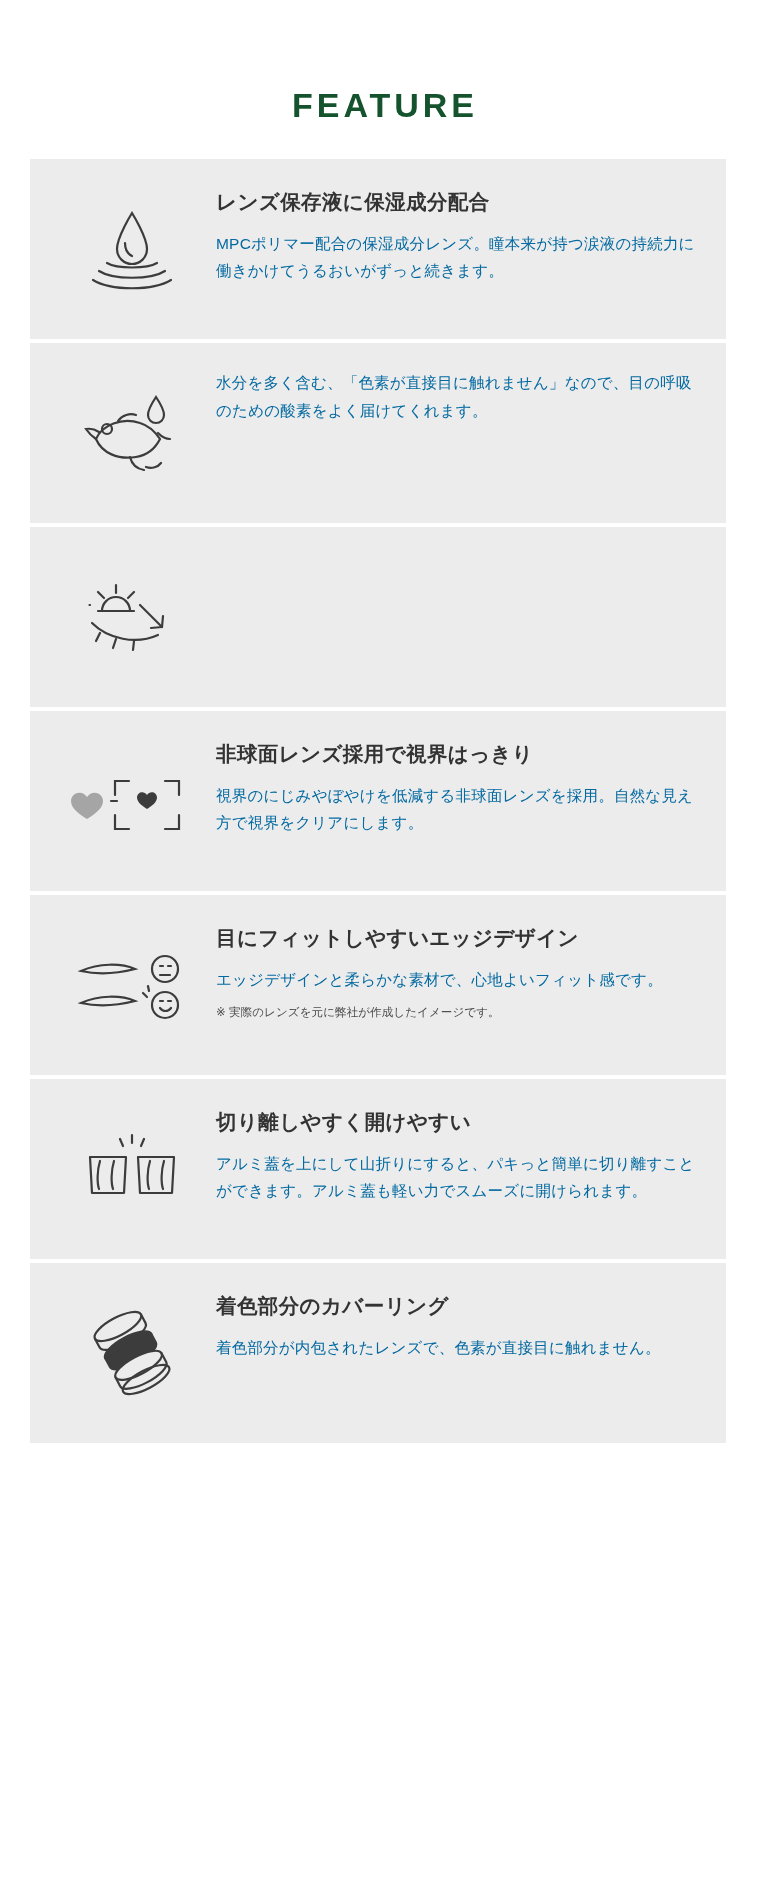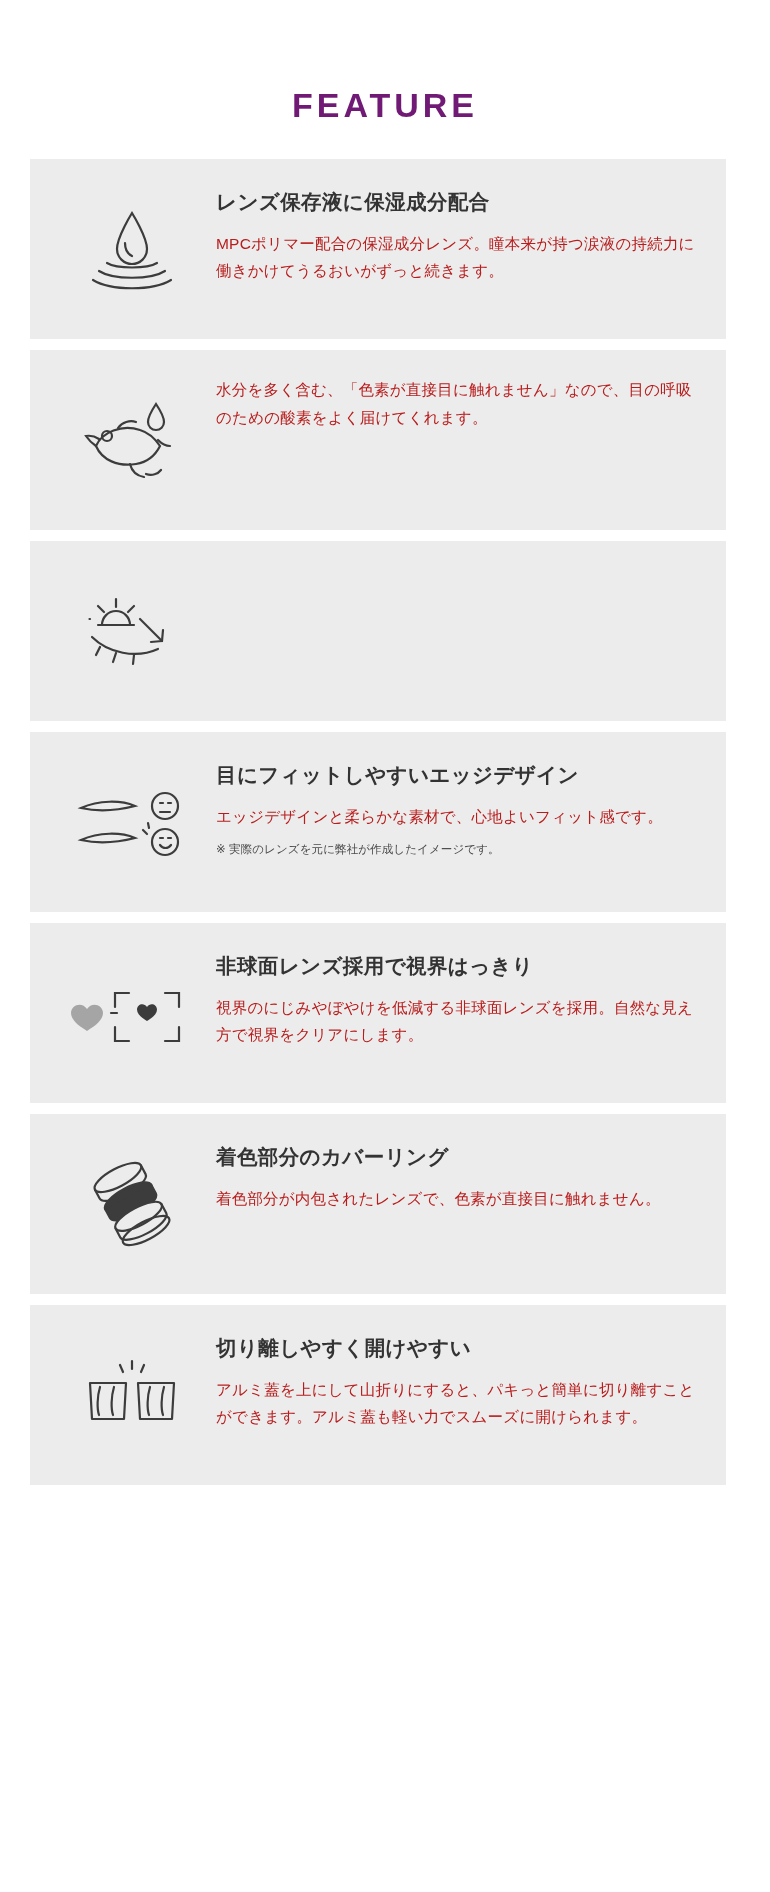--- a/index.html
+++ b/index.html
@@ -18,29 +18,29 @@
   .page {
     width: 770px;
     margin: 0 auto;
     padding: 0;
   }
   .page-title {
     text-align: center;
     font-size: 34px;
     font-weight: 700;
     letter-spacing: 4px;
-    color: #701a75;
+    color: #14532d;
     padding: 86px 0 34px 0;
     margin: 0;
     font-family: "Liberation Sans", "DejaVu Sans", sans-serif;
   }
   .feature-list {
     display: flex;
     flex-direction: column;
-    gap: 11px;
+    gap: 4px;
     padding: 0 44px 60px 30px;
   }
   .feature-card {
     background: #ececec;
     display: flex;
     align-items: flex-start;
     padding: 26px 24px 26px 18px;
     min-height: 180px;
   }
   .feature-icon {
@@ -62,21 +62,21 @@
     font-size: 20.5px;
     font-weight: 600;
     color: #333333;
     margin: 4px 0 14px 0;
     letter-spacing: 0.4px;
     line-height: 1.3;
   }
   .feature-text {
     font-size: 15.5px;
     line-height: 1.78;
-    color: #b91c1c;
+    color: #0369a1;
     margin: 0;
     letter-spacing: 0.2px;
   }
   .feature-note {
     font-size: 11.5px;
     line-height: 1.6;
     color: #4a4a4a;
     margin: 10px 0 0 0;
     letter-spacing: 0.1px;
   }
@@ -142,20 +142,43 @@
           <path d="M62 76 l-1 9"></path>
           <path d="M68 40 l22 22"></path>
           <path d="M90 62 l1 -11"></path>
           <path d="M90 62 l-11 1"></path>
         </svg>
       </div>
     </section>
 
     <section class="feature-card">
       <div class="feature-icon">
+        <svg width="130" height="96" viewBox="0 0 130 96" fill="none" stroke="#3c3c3c" stroke-width="2.2" stroke-linecap="round">
+          <g fill="#8e8e8e" stroke="none" opacity="0.75">
+            <path d="M20 44 c-5 -8 -16 -4 -16 4 c0 8 10 14 16 18 c6 -4 16 -10 16 -18 c0 -8 -11 -12 -16 -4 Z"></path>
+          </g>
+          <path d="M44 48 h6" stroke-dasharray="0"></path>
+          <path d="M62 28 h-14 v14"></path>
+          <path d="M98 28 h14 v14"></path>
+          <path d="M62 76 h-14 v-14"></path>
+          <path d="M98 76 h14 v-14"></path>
+          <g fill="#3c3c3c" stroke="none">
+            <path d="M80 42 c-3 -5 -10 -3 -10 2.5 c0 5 6 9 10 11.5 c4 -2.5 10 -6.5 10 -11.5 c0 -5.5 -7 -7.5 -10 -2.5 Z"></path>
+          </g>
+        </svg>
+      </div>
+      <div class="feature-body">
+        <h2 class="feature-heading">非球面レンズ採用で視界はっきり</h2>
+        <p class="feature-text">視界のにじみやぼやけを低減する非球面レンズを採用。自然な見え方で視界をクリアにします。</p>
+
+      </div>
+    </section>
+
+    <section class="feature-card">
+      <div class="feature-icon">
         <svg width="130" height="100" viewBox="0 0 130 100" fill="none" stroke="#3c3c3c" stroke-width="2.2" stroke-linecap="round">
           <path d="M14 36 c18 -8 40 -8 54 -2 c-16 4 -36 6 -54 2 Z"></path>
           <path d="M14 68 c18 -8 40 -8 54 -2 c-16 4 -36 6 -54 2 Z"></path>
           <circle cx="98" cy="34" r="13"></circle>
           <path d="M93 31 h3"></path>
           <path d="M101 31 h3"></path>
           <path d="M93 40 h10"></path>
           <circle cx="98" cy="70" r="13"></circle>
           <path d="M93 66 h3"></path>
           <path d="M101 66 h3"></path>
@@ -166,37 +189,35 @@
       </div>
       <div class="feature-body">
         <h2 class="feature-heading">目にフィットしやすいエッジデザイン</h2>
         <p class="feature-text">エッジデザインと柔らかな素材で、心地よいフィット感です。</p>
         <p class="feature-note">※ 実際のレンズを元に弊社が作成したイメージです。</p>
       </div>
     </section>
 
     <section class="feature-card">
       <div class="feature-icon">
-        <svg width="130" height="96" viewBox="0 0 130 96" fill="none" stroke="#3c3c3c" stroke-width="2.2" stroke-linecap="round">
-          <g fill="#8e8e8e" stroke="none" opacity="0.75">
-            <path d="M20 44 c-5 -8 -16 -4 -16 4 c0 8 10 14 16 18 c6 -4 16 -10 16 -18 c0 -8 -11 -12 -16 -4 Z"></path>
-          </g>
-          <path d="M44 48 h6" stroke-dasharray="0"></path>
-          <path d="M62 28 h-14 v14"></path>
-          <path d="M98 28 h14 v14"></path>
-          <path d="M62 76 h-14 v-14"></path>
-          <path d="M98 76 h14 v-14"></path>
-          <g fill="#3c3c3c" stroke="none">
-            <path d="M80 42 c-3 -5 -10 -3 -10 2.5 c0 5 6 9 10 11.5 c4 -2.5 10 -6.5 10 -11.5 c0 -5.5 -7 -7.5 -10 -2.5 Z"></path>
-          </g>
-        </svg>
-      </div>
-      <div class="feature-body">
-        <h2 class="feature-heading">非球面レンズ採用で視界はっきり</h2>
-        <p class="feature-text">視界のにじみやぼやけを低減する非球面レンズを採用。自然な見え方で視界をクリアにします。</p>
+        <svg width="124" height="96" viewBox="0 0 124 96" fill="none" stroke="#3c3c3c" stroke-width="2.2" stroke-linecap="round" stroke-linejoin="round">
+          <path d="M62 14 v8"></path>
+          <path d="M50 18 l3 7"></path>
+          <path d="M74 18 l-3 7"></path>
+          <path d="M20 36 h36 l-2 36 h-32 Z"></path>
+          <path d="M68 36 h36 l-2 36 h-32 Z"></path>
+          <path d="M30 40 c-3 10 -3 22 -1 28"></path>
+          <path d="M44 40 c-3 10 -3 22 -1 28"></path>
+          <path d="M80 40 c-3 10 -3 22 -1 28"></path>
+          <path d="M94 40 c-3 10 -3 22 -1 28"></path>
+        </svg>
+      </div>
+      <div class="feature-body">
+        <h2 class="feature-heading">切り離しやすく開けやすい</h2>
+        <p class="feature-text">アルミ蓋を上にして山折りにすると、パキっと簡単に切り離すことができます。アルミ蓋も軽い力でスムーズに開けられます。</p>
 
       </div>
     </section>
 
     <section class="feature-card">
       <div class="feature-icon">
         <svg width="110" height="104" viewBox="0 0 110 104" fill="none" stroke="#3c3c3c" stroke-width="2.2" stroke-linecap="round">
           <g transform="rotate(-28 55 52)">
             <ellipse cx="55" cy="22" rx="26" ry="9"></ellipse>
             <path d="M29 22 v10 a26 9 0 0 0 52 0 v-10"></path>
@@ -208,35 +229,14 @@
           </g>
         </svg>
       </div>
       <div class="feature-body">
         <h2 class="feature-heading">着色部分のカバーリング</h2>
         <p class="feature-text">着色部分が内包されたレンズで、色素が直接目に触れません。</p>
 
       </div>
     </section>
 
-    <section class="feature-card">
-      <div class="feature-icon">
-        <svg width="124" height="96" viewBox="0 0 124 96" fill="none" stroke="#3c3c3c" stroke-width="2.2" stroke-linecap="round" stroke-linejoin="round">
-          <path d="M62 14 v8"></path>
-          <path d="M50 18 l3 7"></path>
-          <path d="M74 18 l-3 7"></path>
-          <path d="M20 36 h36 l-2 36 h-32 Z"></path>
-          <path d="M68 36 h36 l-2 36 h-32 Z"></path>
-          <path d="M30 40 c-3 10 -3 22 -1 28"></path>
-          <path d="M44 40 c-3 10 -3 22 -1 28"></path>
-          <path d="M80 40 c-3 10 -3 22 -1 28"></path>
-          <path d="M94 40 c-3 10 -3 22 -1 28"></path>
-        </svg>
-      </div>
-      <div class="feature-body">
-        <h2 class="feature-heading">切り離しやすく開けやすい</h2>
-        <p class="feature-text">アルミ蓋を上にして山折りにすると、パキっと簡単に切り離すことができます。アルミ蓋も軽い力でスムーズに開けられます。</p>
-
-      </div>
-    </section>
-
   </div>
 </div>
 
 </body></html>

